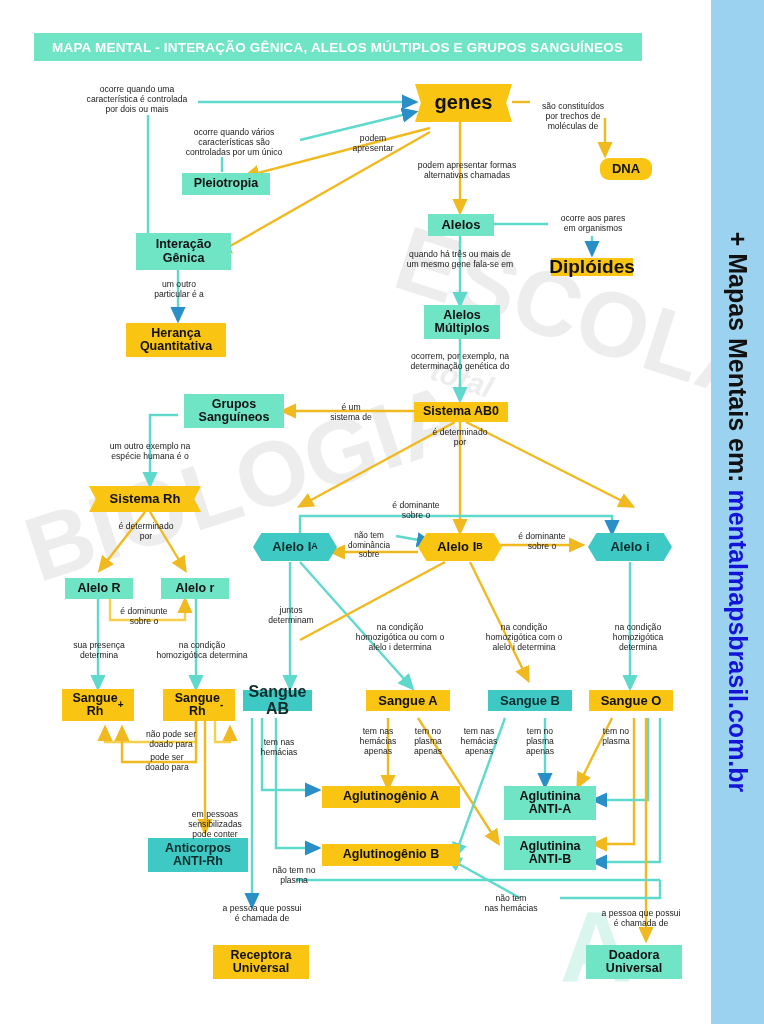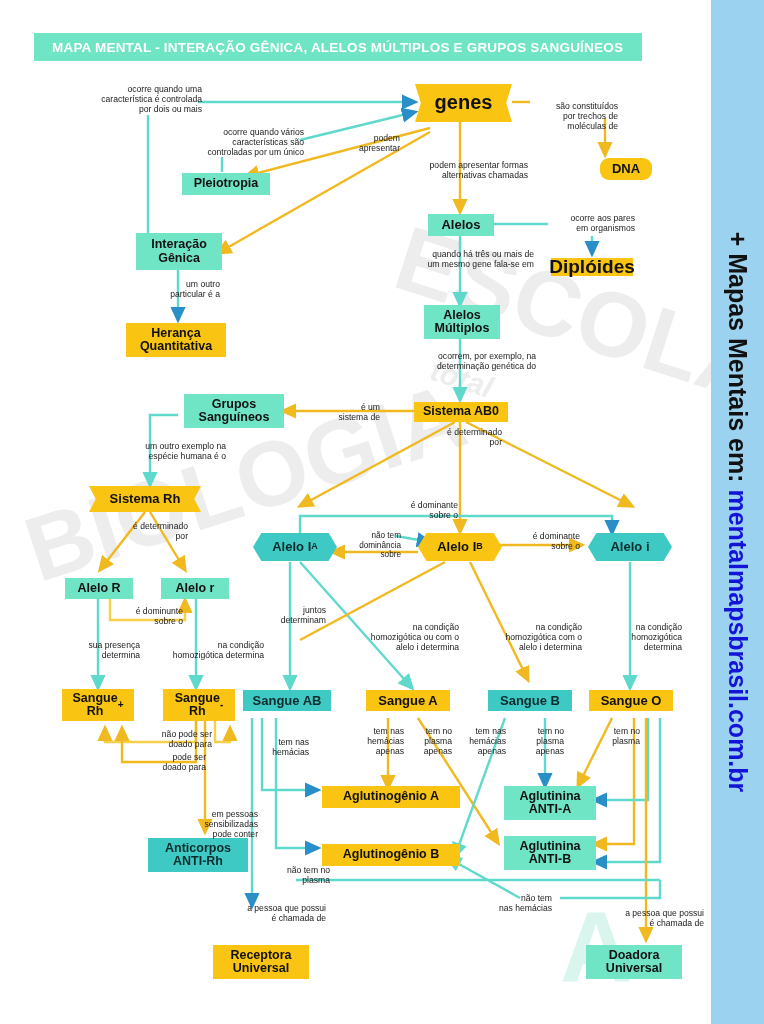--- a/index.html
+++ b/index.html
@@ -35,21 +35,21 @@
   
   .node{position:absolute;display:flex;align-items:center;justify-content:center;
         text-align:center;font-weight:700;line-height:1.06;box-sizing:border-box;}
   .yellow{background:#F9C412;color:#111;}
   .mint{background:#6FE5C6;color:#111;}
   .teal{background:#3FC9C4;color:#0c2b2b;}
   .banner-shape{clip-path:polygon(0 0,100% 0,94% 50%,100% 100%,0 100%,6% 50%);}
   .hex{clip-path:polygon(0 50%,10% 0,90% 0,100% 50%,90% 100%,10% 100%);}
 
   
-  .cap{position:absolute;text-align:right;font-size:8.6px;line-height:1.18;
+  .cap{position:absolute;text-align:center;font-size:8.6px;line-height:1.18;
        color:#1a1a1a;white-space:pre-line;}
   .cap.sm{font-size:8.2px;}
 </style>
 </head>
 <body>
 
 <div id="canvas">
 
   <div class="wm wm1">BIOLOGIA</div>
   <div class="wm wm2">ESCOLA</div>
@@ -169,21 +169,21 @@
   </div>
 
   <div class="node yellow" style="left:600px;top:158px;width:52px;height:22px;font-size:13px;border-radius:9px;">
     <span>DNA</span>
   </div>
 
   <div class="node mint" style="left:182px;top:173px;width:88px;height:22px;font-size:12.5px;">
     <span>Pleiotropia</span>
   </div>
 
-  <div class="node mint" style="left:136px;top:233px;width:86px;height:37px;font-size:12.5px;white-space:pre-line;">
+  <div class="node mint" style="left:136px;top:233px;width:95px;height:37px;font-size:12.5px;white-space:pre-line;">
     <span>Interação
 Gênica</span>
   </div>
 
   <div class="node yellow" style="left:126px;top:323px;width:100px;height:34px;font-size:12.5px;white-space:pre-line;">
     <span>Herança
 Quantitativa</span>
   </div>
 
   <div class="node mint" style="left:428px;top:214px;width:66px;height:22px;font-size:13px;">
@@ -237,21 +237,21 @@
   <div class="node yellow" style="left:62px;top:689px;width:72px;height:32px;font-size:12.5px;white-space:pre-line;">
     <span>Sangue
 Rh</span><sup style="font-size:10px;">+</sup>
   </div>
 
   <div class="node yellow" style="left:163px;top:689px;width:72px;height:32px;font-size:12.5px;white-space:pre-line;">
     <span>Sangue
 Rh</span><sup style="font-size:10px;">-</sup>
   </div>
 
-  <div class="node teal" style="left:243px;top:690px;width:88px;height:21px;font-size:13px;">
+  <div class="node teal" style="left:243px;top:690px;width:69px;height:21px;font-size:16px;">
     <span>Sangue AB</span>
   </div>
 
   <div class="node yellow" style="left:366px;top:690px;width:84px;height:21px;font-size:13px;">
     <span>Sangue A</span>
   </div>
 
   <div class="node teal" style="left:488px;top:690px;width:84px;height:21px;font-size:13px;">
     <span>Sangue B</span>
   </div>

